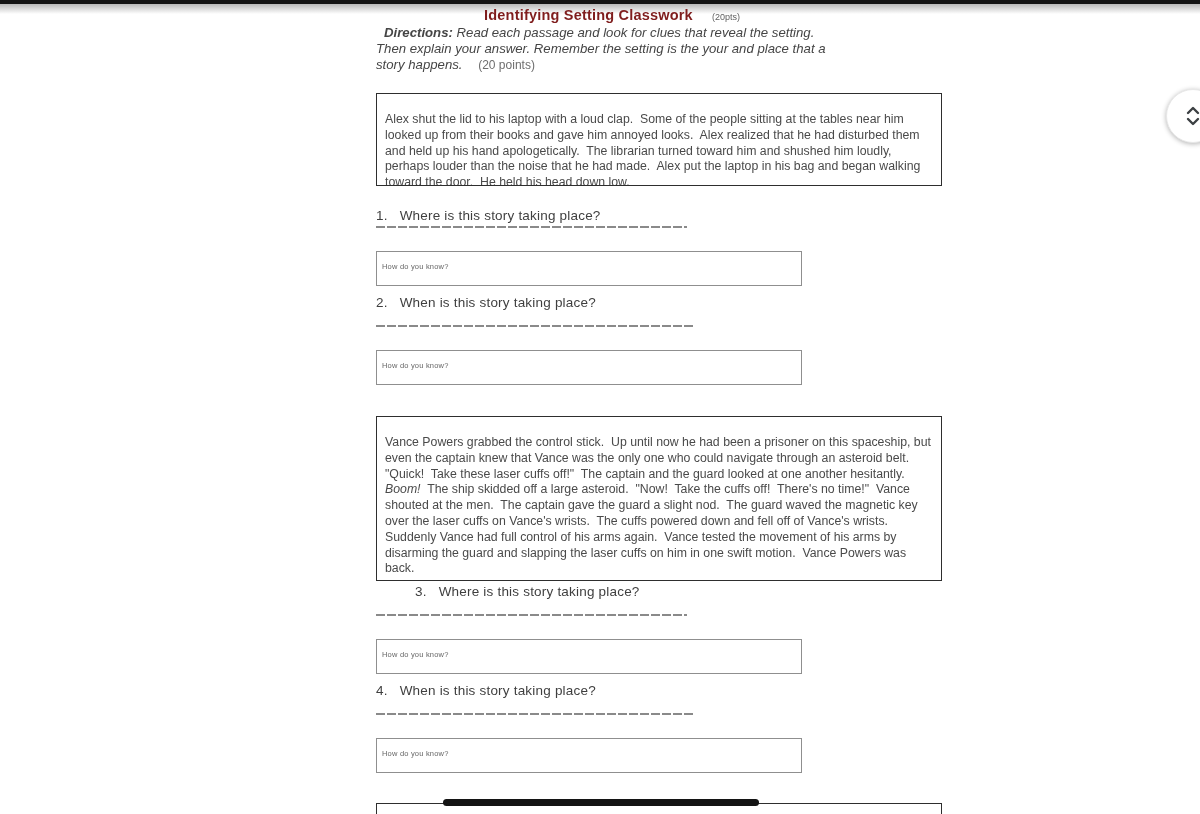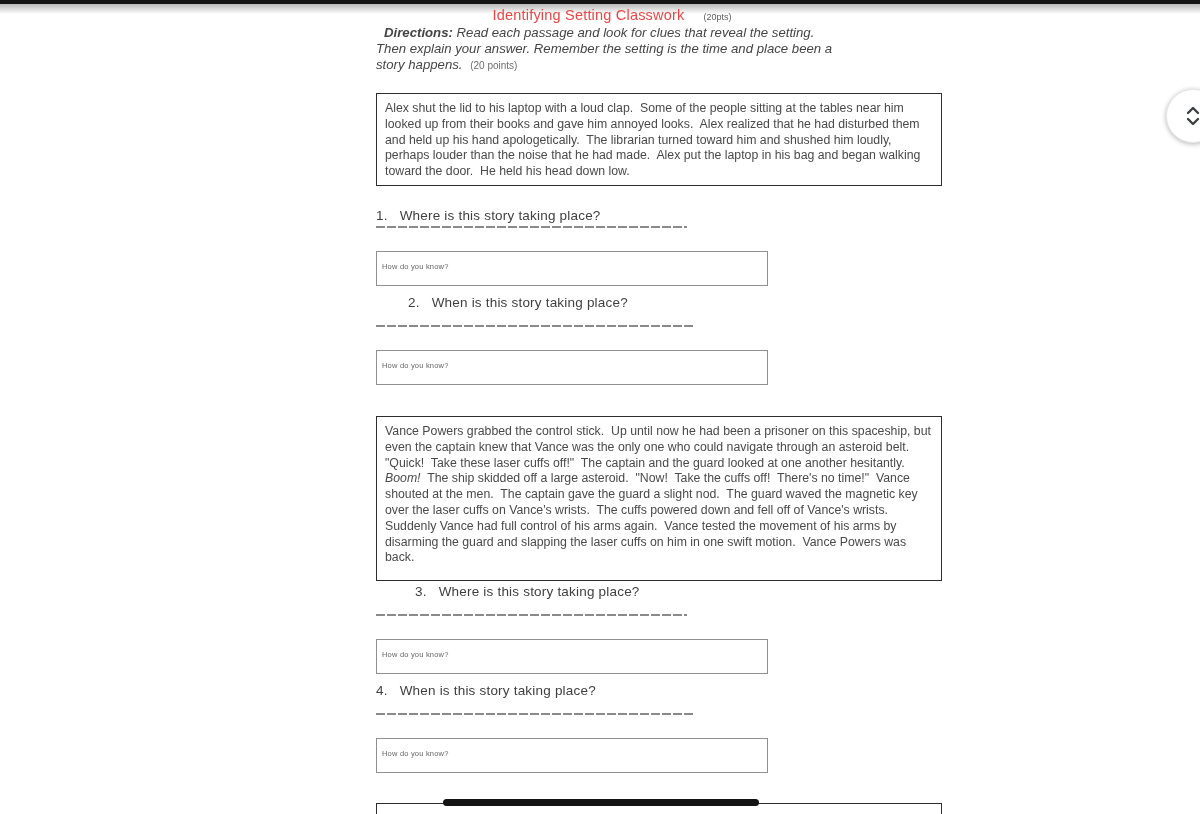--- a/index.html
+++ b/index.html
@@ -19,51 +19,51 @@
     overflow:hidden;margin:0 auto;
   }
   
   .top-bar{position:absolute;left:0;top:0;width:1200px;height:4px;background:var(--bar-black);}
   .top-shadow{position:absolute;left:0;top:4px;width:1200px;height:10px;
     background:linear-gradient(to bottom,rgba(0,0,0,.28),rgba(0,0,0,0));}
 
   
   .title-row{position:absolute;left:376px;top:7px;width:472px;text-align:center;
     font-size:14.5px;line-height:17px;}
-  .title-main{font-weight:normal;letter-spacing:.2px;color:#ef4444;}
+  .title-main{font-weight:bold;letter-spacing:.2px;color:#7f1d1d;}
   .title-pts{font-size:9px;color:#5f5f5f;margin-left:15px;}
 
   .directions{position:absolute;left:376px;top:25px;width:472px;
     font-size:13.2px;line-height:16.2px;font-style:italic;color:#454545;}
   .directions .dir-label{font-weight:bold;margin-left:8px;}
-  .directions .dir-pts{font-style:normal;font-size:10px;color:#6e6e6e;margin-left:4px;}
+  .directions .dir-pts{font-style:normal;font-size:12px;color:#6e6e6e;margin-left:12px;}
 
   
   .passage-box{position:absolute;left:376px;width:566px;background:#fff;
-    border:1px solid var(--border-dark);padding:7px 8px;overflow:hidden;}
+    border:1px solid var(--border-dark);padding:18px 8px;overflow:hidden;}
   .passage-box p{font-size:12.3px;line-height:15.8px;color:var(--text-mid);
     white-space:pre-wrap;}
   .passage-1{top:93px;height:93px;}
   .passage-2{top:416px;height:165px;}
   .passage-3{top:803px;height:40px;}
 
   
   .question{position:absolute;left:376px;font-size:13.5px;color:#3f3f3f;letter-spacing:.2px;}
   .q-num{display:inline-block;}
   .q-text{display:inline-block;margin-left:8px;}
-  .q1{top:208px;} .q2{top:295px;margin-left:32px;} .q3{top:584px;margin-left:39px;} .q4{top:683px;}
+  .q1{top:208px;} .q2{top:295px;} .q3{top:584px;margin-left:39px;} .q4{top:683px;}
 
   
   .answer-line{position:absolute;left:376px;height:2px;
     background:repeating-linear-gradient(90deg,var(--line-gray) 0 9px,transparent 9px 11px);}
   .l1{top:226px;width:311px;} .l2{top:325px;width:317px;}
   .l3{top:614px;width:311px;} .l4{top:713px;width:317px;}
 
   
-  .answer-box{position:absolute;left:376px;width:392px;height:35px;background:#fff;
+  .answer-box{position:absolute;left:376px;width:426px;height:35px;background:#fff;
     border:1px solid var(--border-soft);padding:3px 5px;cursor:text;}
   .answer-box .box-label{font-size:7.5px;color:#666;letter-spacing:.2px;}
   .b1{top:251px;} .b2{top:350px;} .b3{top:639px;} .b4{top:738px;}
 
   
   .black-bar{position:absolute;left:443px;top:799px;width:316px;height:7px;
     background:var(--bar-black);border-radius:4px;z-index:3;}
 
   
   .scroll-widget{position:absolute;left:1166px;top:89px;width:54px;height:54px;
@@ -80,21 +80,21 @@
 
   <div class="top-bar"></div>
   <div class="top-shadow"></div>
 
   <div class="title-row">
     <span class="title-main">Identifying Setting Classwork</span>
     <span class="title-pts">(20pts)</span>
   </div>
 
   <div class="directions">
-    <span class="dir-label">Directions:</span><span> Read each passage and look for clues that reveal the setting. Then explain your answer. Remember the setting is the time and place been a story happens.</span>
+    <span class="dir-label">Directions:</span><span> Read each passage and look for clues that reveal the setting. Then explain your answer. Remember the setting is the your and place that a story happens.</span>
     <span class="dir-pts">(20 points)</span>
   </div>
 
   <div class="passage-box passage-1">
     <p><span>Alex shut the lid to his laptop with a loud clap.  Some of the people sitting at the tables near him looked up from their books and gave him annoyed looks.  Alex realized that he had disturbed them and held up his hand apologetically.  The librarian turned toward him and shushed him loudly, perhaps louder than the noise that he had made.  Alex put the laptop in his bag and began walking toward the door.  He held his head down low.</span></p>
   </div>
 
   <div class="question q1">
     <span class="q-num">1.</span>
     <span class="q-text">Where is this story taking place?</span>

